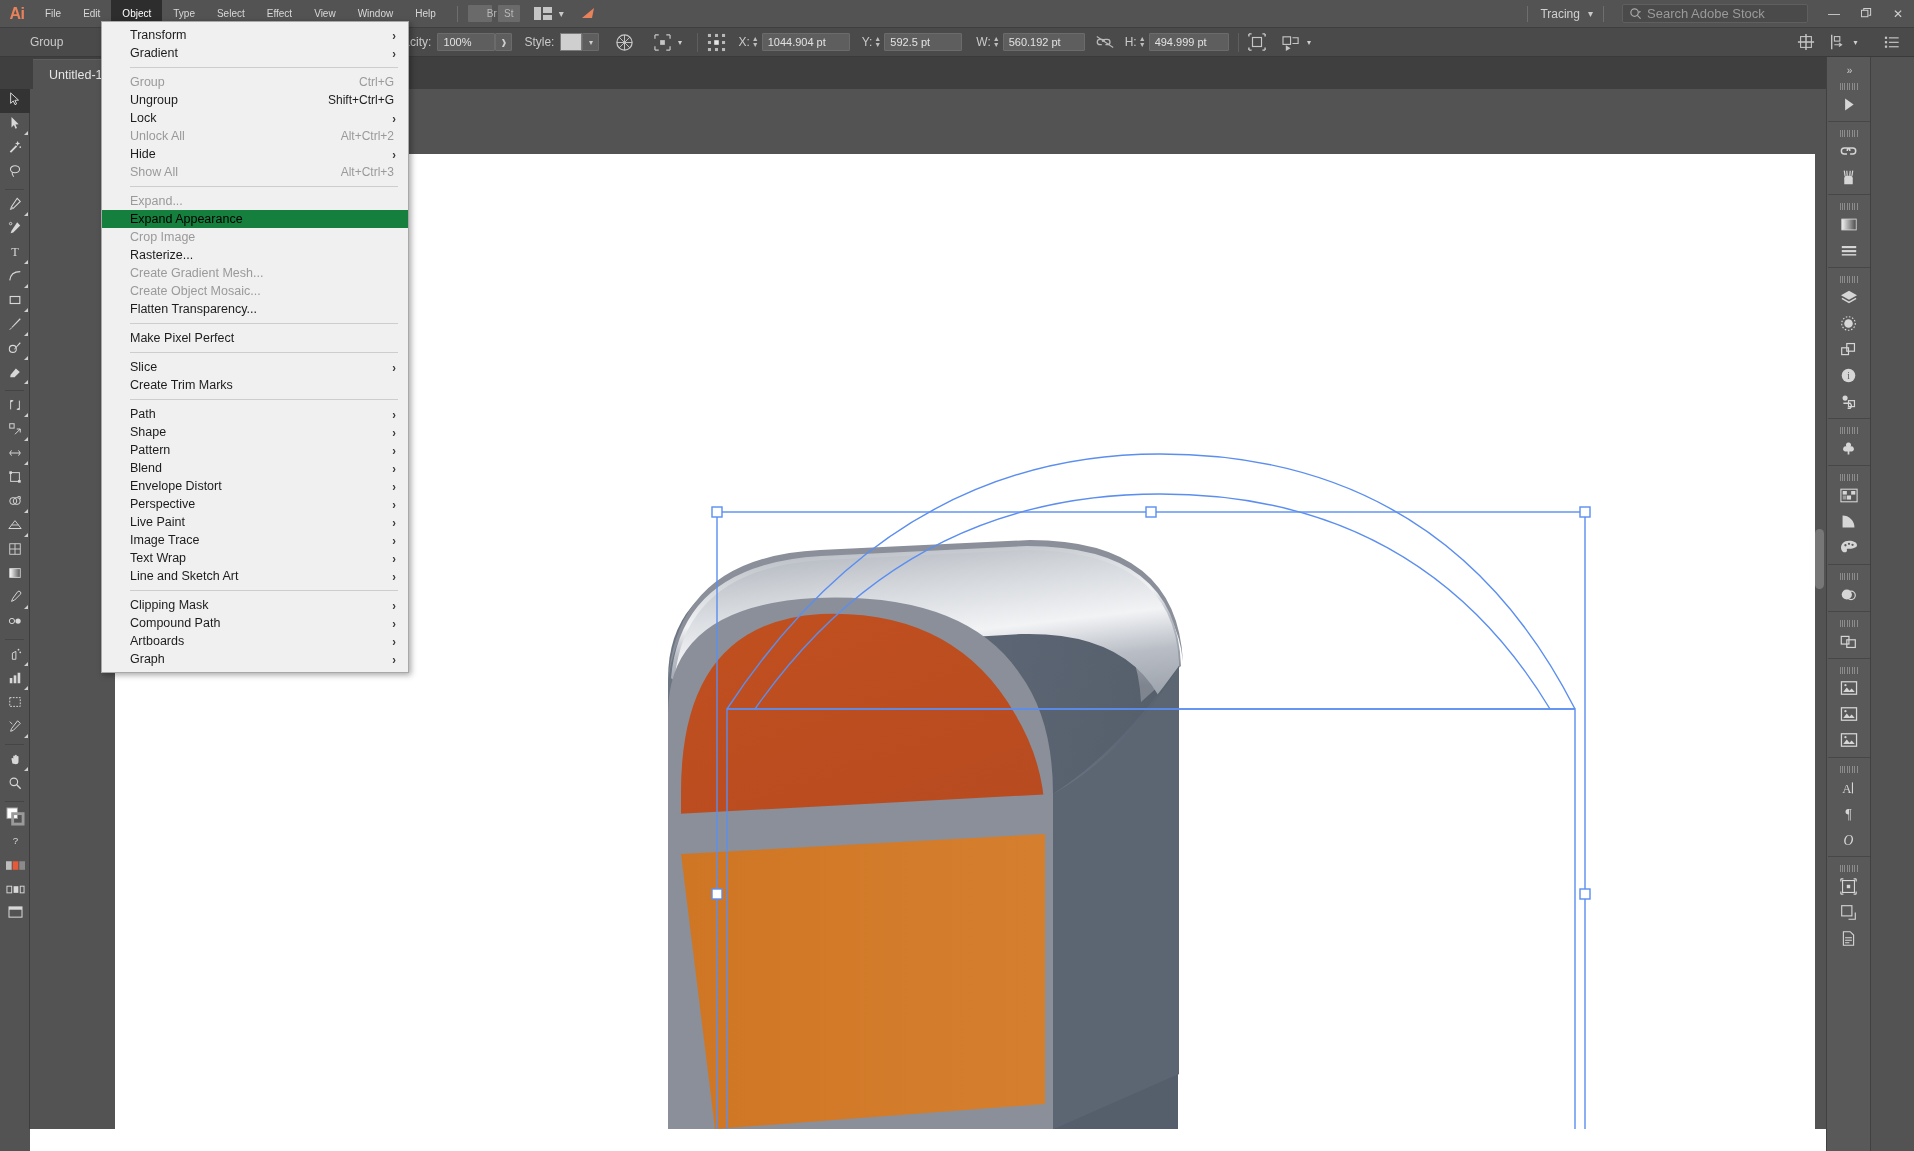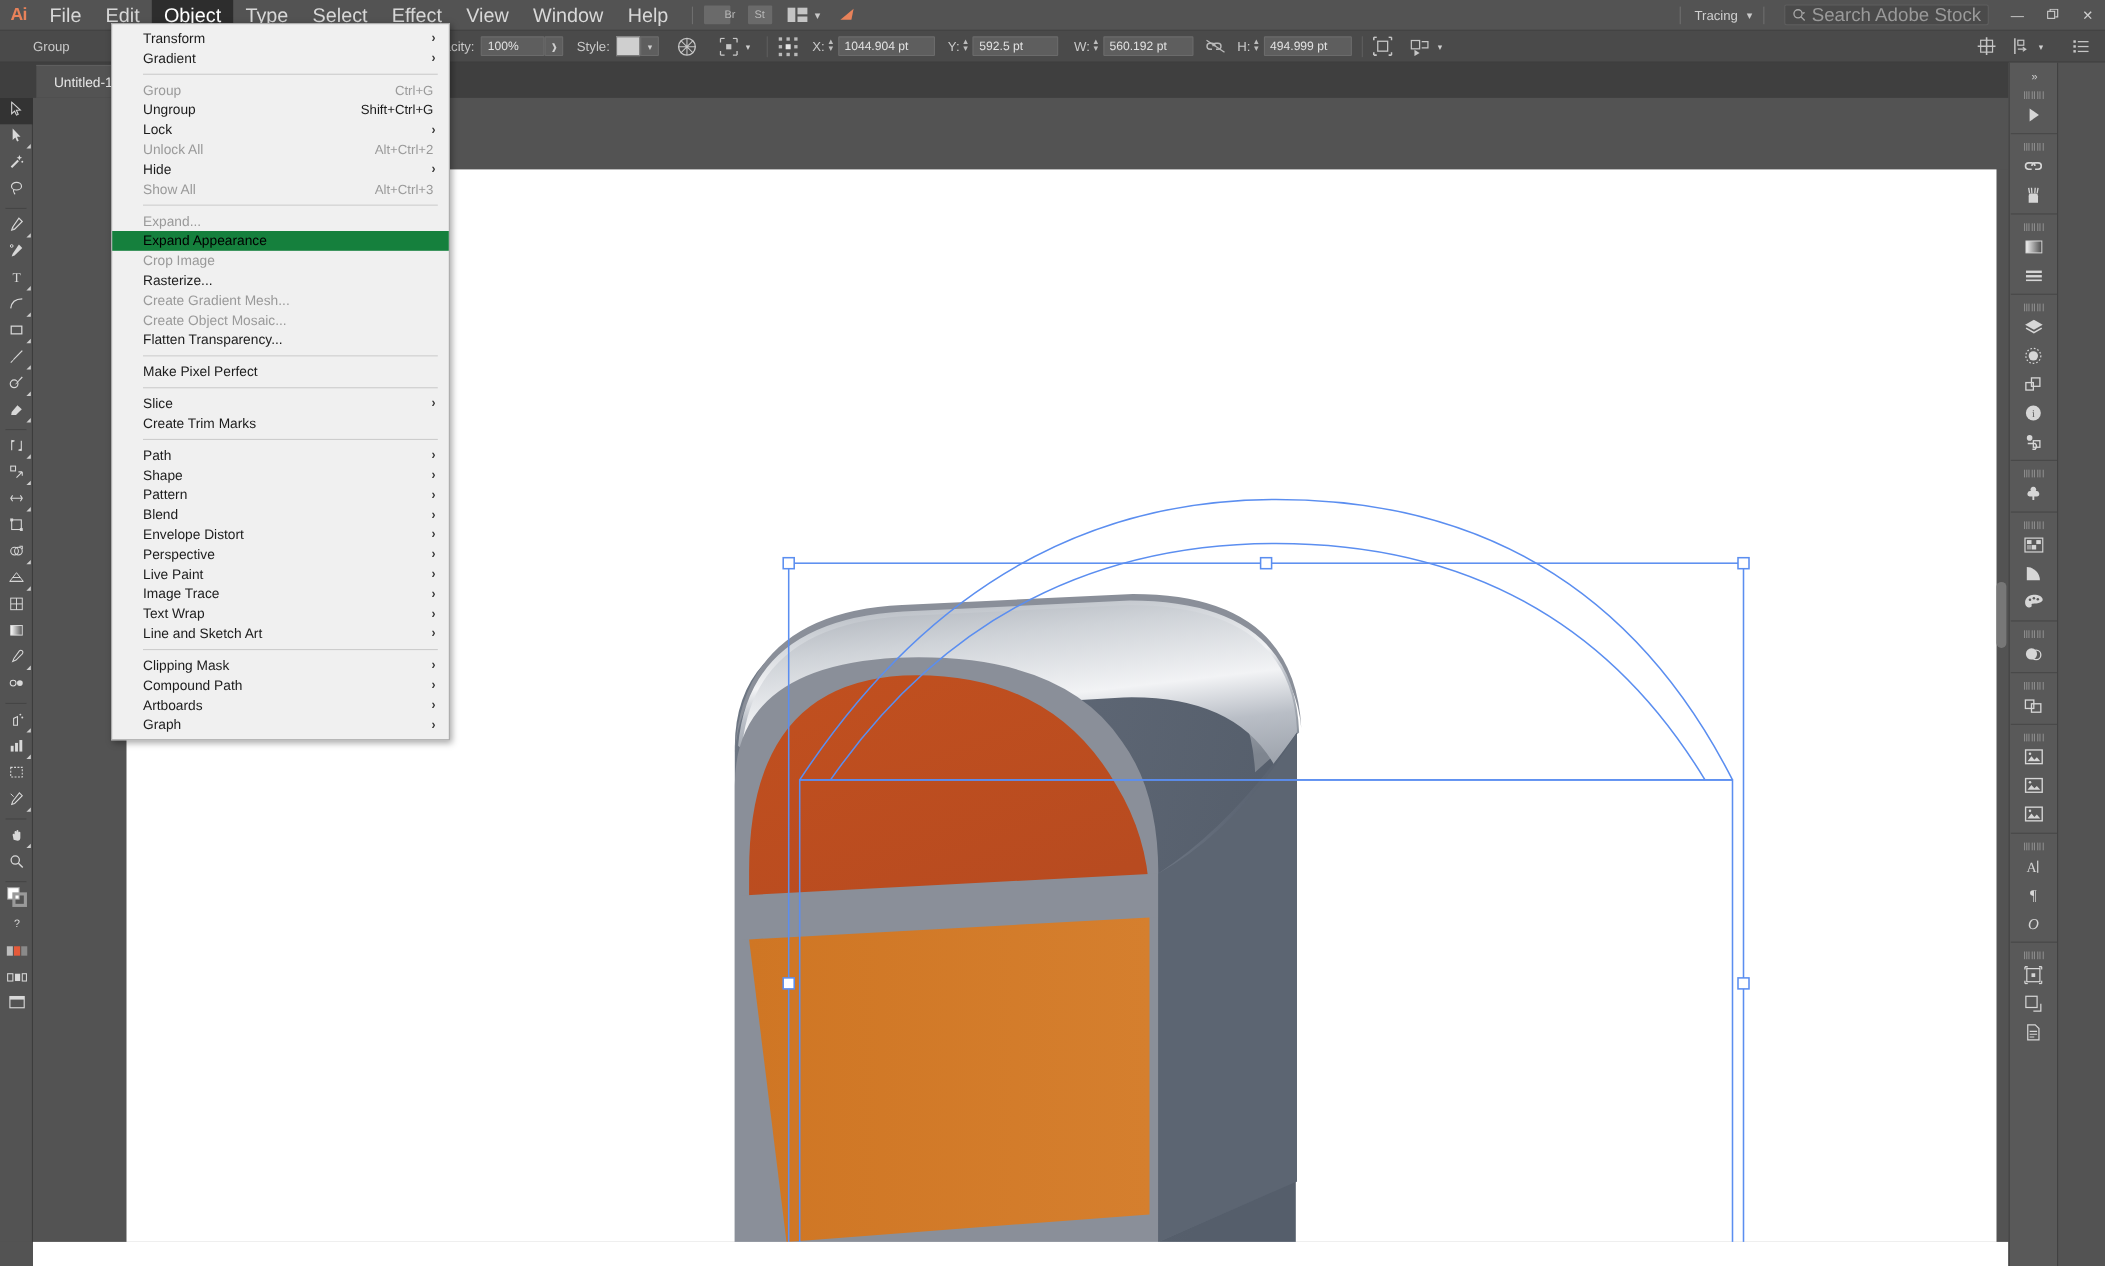--- a/index.html
+++ b/index.html
@@ -17,42 +17,42 @@
     position: absolute; left: 0; top: 0; width: 1914px; height: 28px;
     background: #535353; display: flex; align-items: center;
     border-bottom: 1px solid #3f3f3f;
   }
   .ai-logo {
     width: 34px; height: 28px; display: flex; align-items: center; justify-content: center;
     color: #e8825a; font-size: 16px; font-weight: bold; letter-spacing: -.5px;
   }
   .menu-item {
     padding: 0 11px; height: 28px; line-height: 28px;
-    color: #d8d8d8; font-size: 18px; white-space: nowrap;
+    color: #d8d8d8; font-size: 10px; white-space: nowrap;
   }
   .menu-item.active { background: #2d2d2d; color: #ffffff; }
   .mb-sep { width:1px; height:16px; background:#6e6e6e; margin:0 10px; }
   .sq-btn {
     width: 22px; height: 17px; background: #6a6a6a; color: #b9b9b9;
     font-size: 10px; display: flex; align-items: center; justify-content: center;
     border-radius: 1px; margin-right: 14px;
   }
   .arrange-ic { display:flex; gap:2px; margin-right:7px; }
   .arrange-ic i { display:block; background:#c5c5c5; }
   .chev { color:#c9c9c9; font-size: 10px; }
   .menubar-right { margin-left:auto; display:flex; align-items:center; height:28px; }
   .tracing-label { color:#d0d0d0; font-size:12px; padding:0 8px 0 2px; }
   .stock-search {
     width: 186px; height: 19px; background: #4a4a4a; border: 1px solid #5f5f5f;
     border-radius: 2px; display: flex; align-items: center; padding: 0 6px;
     margin-left: 8px; margin-right: 10px;
   }
   .stock-search input {
     background: transparent; border: 0; outline: 0; color: #a5a5a5;
-    font-size: 17px; font-family: "Liberation Sans", sans-serif; width: 100%;
+    font-size: 13px; font-family: "Liberation Sans", sans-serif; width: 100%;
   }
   .stock-search input::placeholder { color: #9a9a9a; }
   .wbtn {
     width: 32px; height: 26px; display:flex; align-items:center; justify-content:center;
     color:#cfcfcf; font-size:12px;
   }
 
   
   .controlbar {
     position: absolute; left: 0; top: 28px; width: 1914px; height: 29px;
@@ -194,21 +194,21 @@
         <div class="menu-item">Edit</div>
         <div class="menu-item active">Object</div>
         <div class="menu-item">Type</div>
         <div class="menu-item">Select</div>
         <div class="menu-item">Effect</div>
         <div class="menu-item">View</div>
         <div class="menu-item">Window</div>
         <div class="menu-item">Help</div>
       </div>
     <div class="mb-sep"></div>
-    <div class="sq-btn" style="margin-right:16px;padding-left:24px;">Br</div>
+    <div class="sq-btn" style="margin-right:6px;padding-left:24px;">Br</div>
     <div class="sq-btn">St</div>
     <div class="arrange-ic">
       <i style="width:7px;height:13px;"></i>
       <div style="display:flex;flex-direction:column;gap:2px;">
         <i style="width:9px;height:5.5px;"></i>
           <i style="width:9px;height:5.5px;"></i>
       </div>
     </div>
     <div class="chev">▾</div>
     <div style="width:18px;height:18px;margin-left:16px;">

